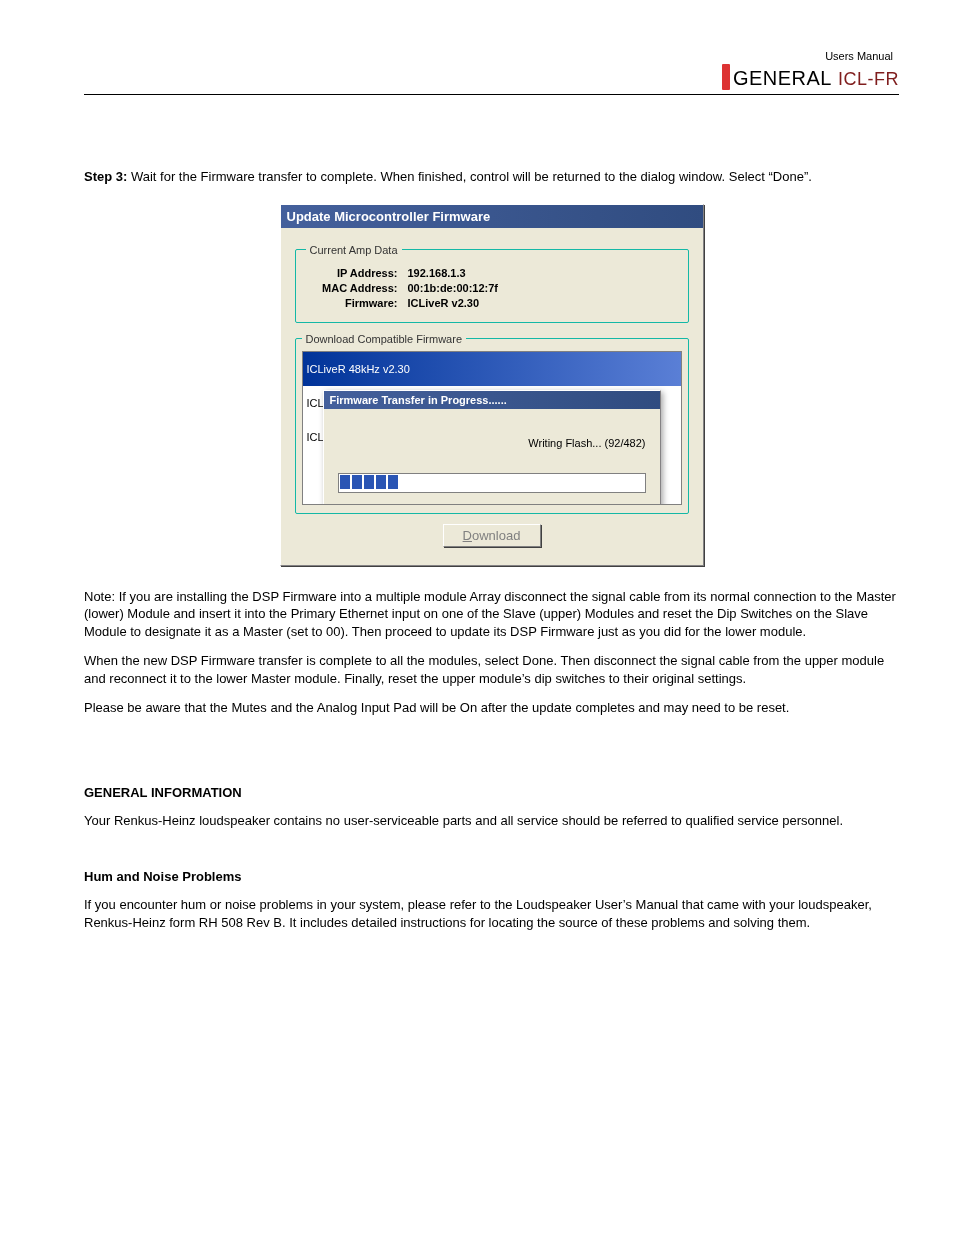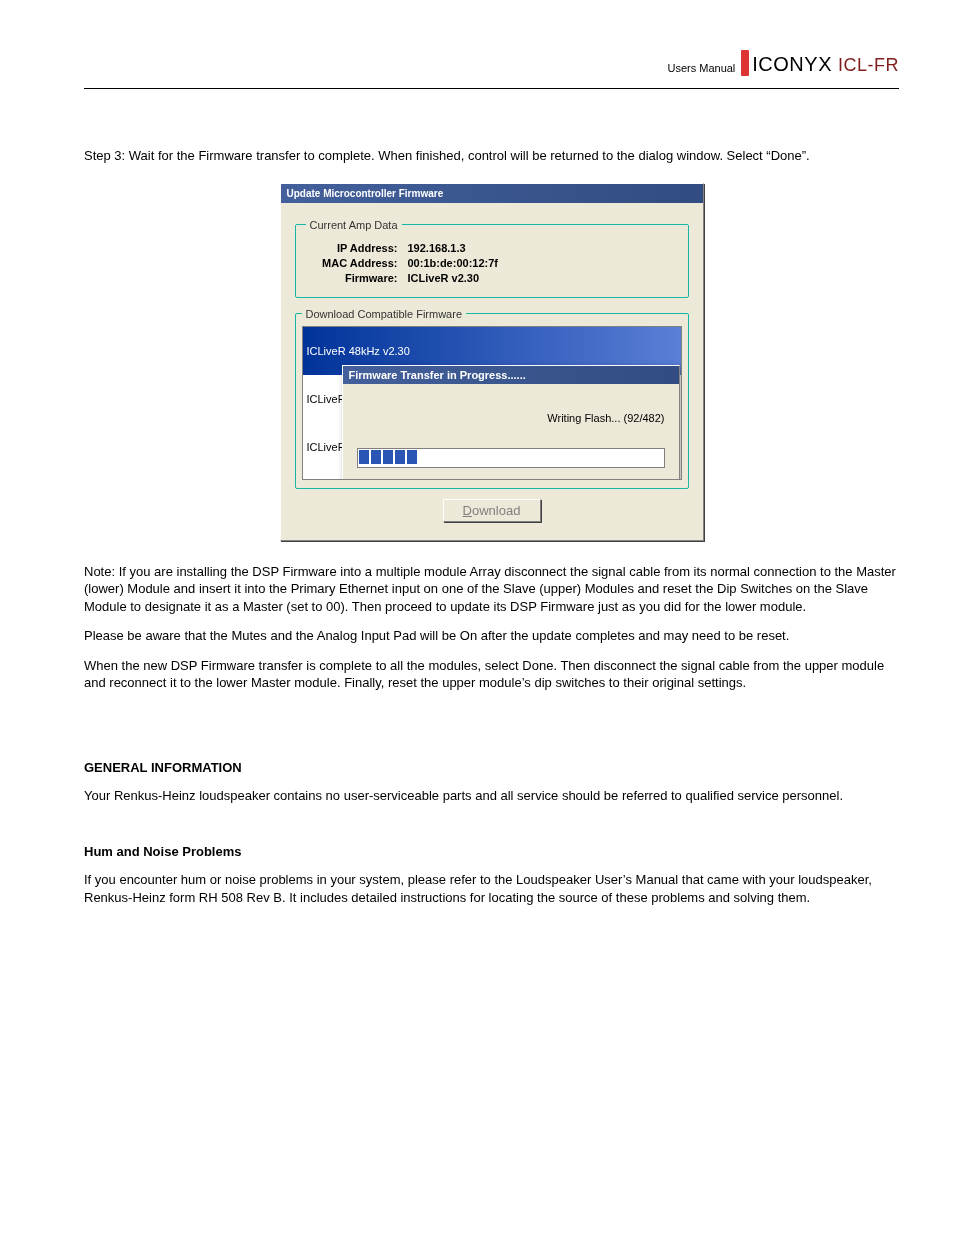--- a/index.html
+++ b/index.html
@@ -14,22 +14,23 @@
   .page {
     padding: 50px 55px 40px 84px;
     box-sizing: border-box;
     width: 954px;
   }
   .hdr {
     display: flex;
     align-items: flex-end;
     justify-content: flex-end;
     border-bottom: 1px solid #000;
-    padding-bottom: 12px;
-    margin-bottom: 58px;
+    padding-bottom: 4px;
+    margin-bottom: 73px;
+    flex-direction: column;
   }
   .hdr .um {
     font-size: 11px;
     margin-right: 6px;
     padding-bottom: 2px;
   }
   .hdr .logo-wrap {
     display: flex;
     align-items: flex-end;
   }
@@ -45,21 +46,21 @@
     font-size: 20px;
     letter-spacing: 0.5px;
     margin-right: 6px;
   }
   .hdr .iclfr {
     font-family: Impact, "Arial Black", sans-serif;
     font-size: 18px;
     letter-spacing: 0.5px;
     color: #7f1d1d;
   }
-  .bold { font-weight: normal; }
+  .bold { font-weight: bold; }
   p { margin: 0 0 12px 0; line-height: 1.35; }
   .section-title {
     font-weight: bold;
     margin-bottom: 12px;
   }
   .gap { height: 14px; }
 
   
   .dlg {
     width: 422px;
@@ -70,21 +71,21 @@
     border-left-color: #fff;
     font-family: Tahoma, Arial, sans-serif;
     font-size: 11px;
     color: #000;
     box-shadow: 1px 1px 0 #404040;
   }
   .dlg-title {
     background: linear-gradient(90deg, #44609c 0%, #304c80 100%);
     color: #fff;
     font-weight: bold;
-    font-size: 10px;
+    font-size: 13px;
     padding: 4px 6px;
   }
   .dlg-body { padding: 16px 14px 10px 14px; }
   fieldset.grp {
     border: 1px solid #14b8a6;
     border-radius: 2px;
     padding: 8px 10px 10px 10px;
     margin: 0 0 10px 0;
   }
   fieldset.grp legend {
@@ -104,31 +105,31 @@
   .row .val { flex: 1; }
 
   .fw-list {
     border: 1px solid #808080;
     background: #fff;
     height: 152px;
     position: relative;
     overflow: hidden;
   }
   .fw-item {
-    padding: 18px 4px;
+    padding: 11px 4px;
     white-space: nowrap;
   }
   .fw-item.sel {
     background: linear-gradient(90deg, #003399 0%, #5a7fd6 100%);
     color: #fff;
   }
 
   .progress-box {
     position: absolute;
-    left: 39px;
+    left: 20px;
     top: 38px;
     width: 336px;
     background: #ece9d8;
     border: 1px solid #848284;
     border-top-color: #fff;
     border-left-color: #fff;
     box-shadow: 2px 2px 6px rgba(0,0,0,0.35);
   }
   .progress-title {
     background: linear-gradient(90deg, #44609c 0%, #304c80 100%);
@@ -181,21 +182,21 @@
 </style>
 </head>
 <body>
 
 <div class="page">
 
   <div class="hdr">
     <span class="um">Users Manual</span>
     <div class="logo-wrap">
       <div class="redbar"></div>
-      <span class="iconyx">ICONYX</span>
+      <span class="iconyx">GENERAL</span>
       <span class="iclfr">ICL-FR</span>
     </div>
   </div>
 
 
   <p>
     <span class="bold">Step 3:</span><span> Wait for the Firmware transfer to complete. When finished, control will be returned to the dialog window. Select “Done”.</span>
   </p>
 
   <div class="dlg">
@@ -242,22 +243,22 @@
       </fieldset>
 
       <div class="btn-row">
         <span class="win-btn"><span class="u">D</span><span>ownload</span></span>
       </div>
 
     </div>
   </div>
 
   <p>Note: If you are installing the DSP Firmware into a multiple module Array disconnect the signal cable from its normal connection to the Master (lower) Module and insert it into the Primary Ethernet input on one of the Slave (upper) Modules and reset the Dip Switches on the Slave Module to designate it as a Master (set to 00). Then proceed to update its DSP Firmware just as you did for the lower module.</p>
+  <p>When the new DSP Firmware transfer is complete to all the modules, select Done. Then disconnect the signal cable from the upper module and reconnect it to the lower Master module. Finally, reset the upper module’s dip switches to their original settings.</p>
   <p>Please be aware that the Mutes and the Analog Input Pad will be On after the update completes and may need to be reset.</p>
-  <p>When the new DSP Firmware transfer is complete to all the modules, select Done. Then disconnect the signal cable from the upper module and reconnect it to the lower Master module. Finally, reset the upper module’s dip switches to their original settings.</p>
 
   <div class="gap"></div>
     <div class="gap"></div>
     <div class="gap"></div>
     <div class="gap"></div>
 
   <div class="section-title">GENERAL INFORMATION</div>
   <p>Your Renkus-Heinz loudspeaker contains no user-serviceable parts and all service should be referred to qualified service personnel.</p>
 
   <div class="gap"></div>

